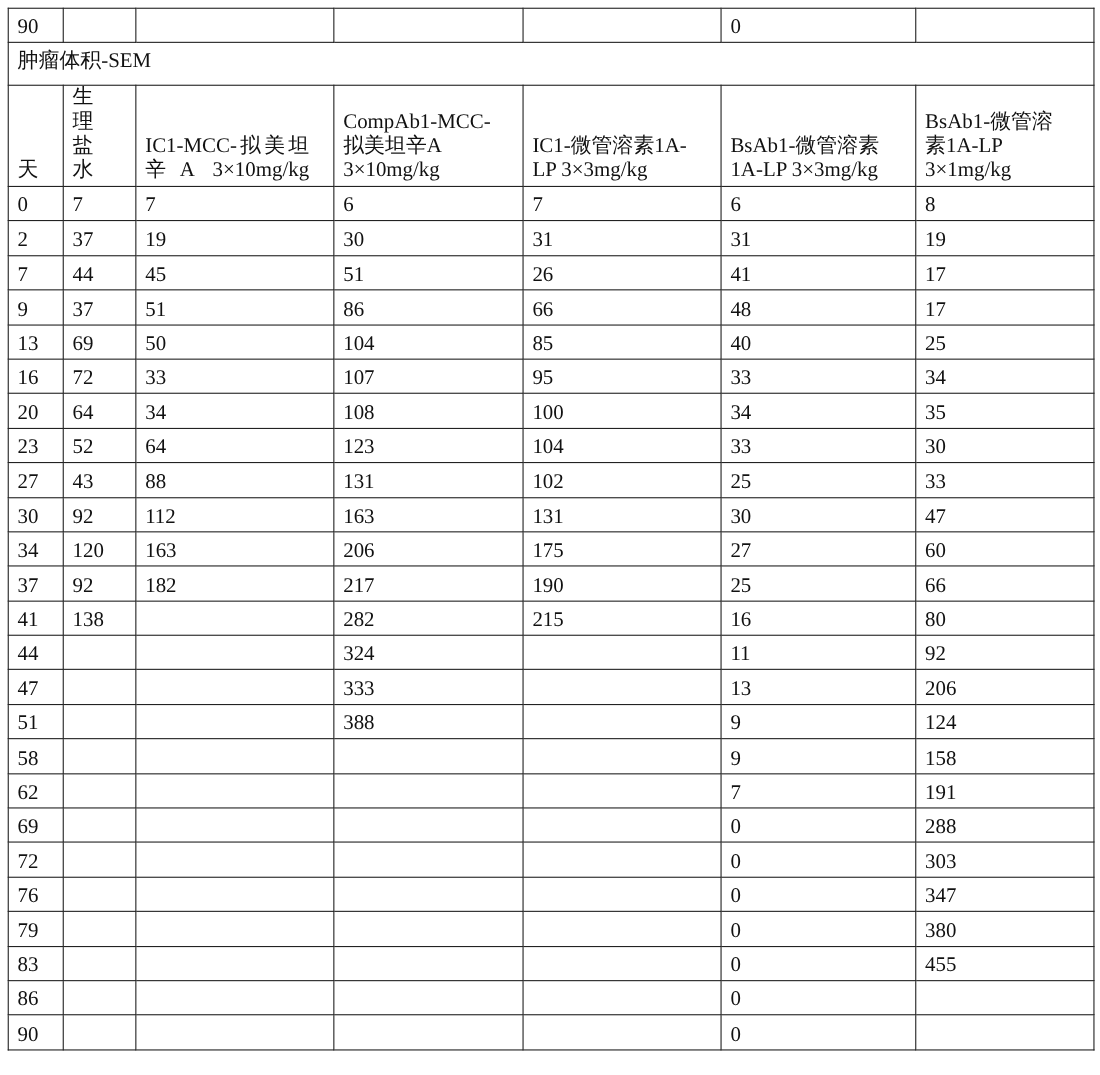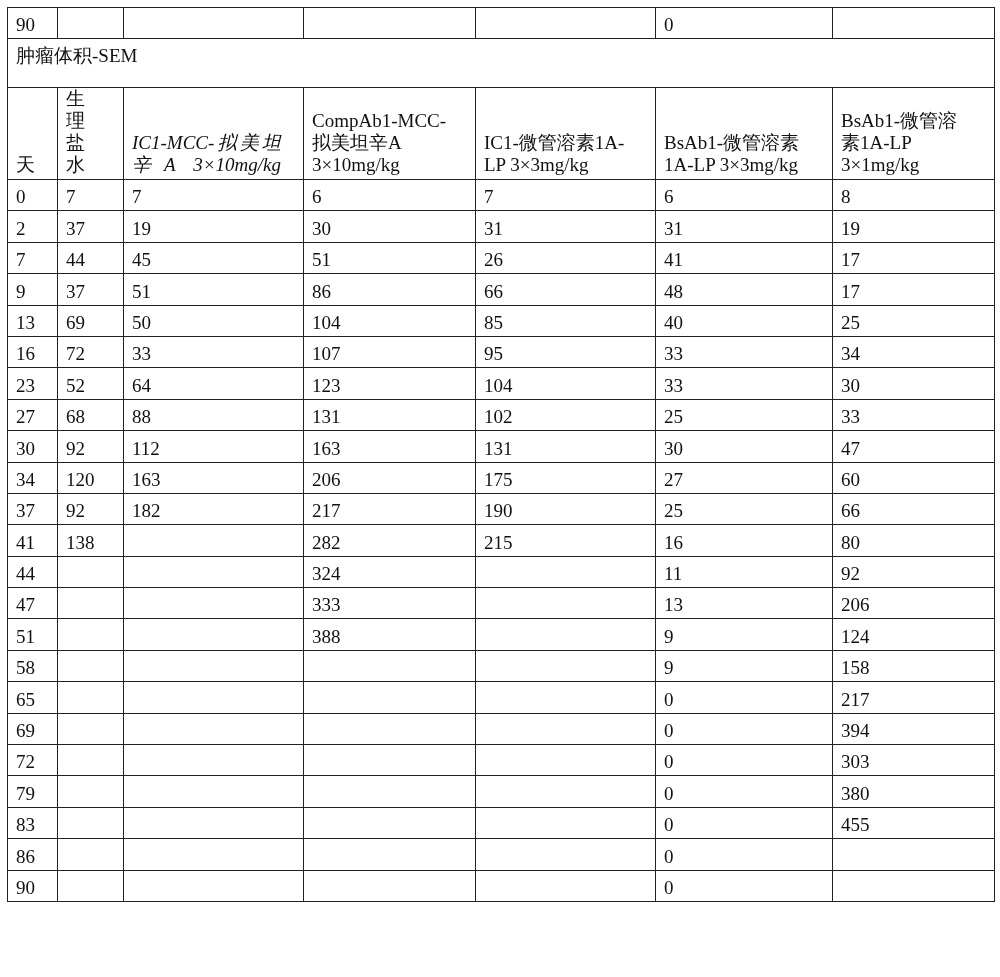--- a/index.html
+++ b/index.html
@@ -4,23 +4,23 @@
 <style>
   html, body { margin: 0; padding: 0; background: #ffffff; }
   body { width: 1000px; height: 977px; position: relative; overflow: hidden;
          font-family: "Liberation Serif", "DejaVu Serif", serif; color: #111; }
   table { position: absolute; left: 7px; top: 7px; border-collapse: collapse;
           table-layout: fixed; width: 987px; }
   td { border: 1.5px solid #222; padding: 0 0 0 8px; font-size: 19px;
        line-height: 22px; vertical-align: bottom; overflow: hidden; white-space: nowrap; }
   tr.data td { height: 28.4px; padding-bottom: 2px; }
   tr.top td { height: 28px; padding-bottom: 2px; }
-  tr.title td { height: 28px; padding-bottom: 20px; }
+  tr.title td { height: 28px; padding-bottom: 10px; }
   tr.head td { height: 80px; white-space: normal; padding-bottom: 3px; padding-right: 22px; }
-  .hdr-justify { text-align: justify; text-align-last: justify; font-style: italic; }
+  .hdr-justify { text-align: justify; text-align-last: justify; }
 </style>
 </head>
 <body>
 
 <table>
   <colgroup>
     <col style="width:50px">
       <col style="width:66px">
       <col style="width:180px">
     <col style="width:172px">
@@ -100,31 +100,40 @@
       <tr class="data">
         <td>16</td>
         <td>72</td>
         <td>33</td>
         <td>107</td>
         <td>95</td>
         <td>33</td>
         <td>34</td>
       </tr>
       <tr class="data">
+        <td>20</td>
+        <td>64</td>
+        <td>34</td>
+        <td>108</td>
+        <td>100</td>
+        <td>34</td>
+        <td>35</td>
+      </tr>
+      <tr class="data">
         <td>23</td>
         <td>52</td>
         <td>64</td>
         <td>123</td>
         <td>104</td>
         <td>33</td>
         <td>30</td>
       </tr>
       <tr class="data">
         <td>27</td>
-        <td>68</td>
+        <td>43</td>
         <td>88</td>
         <td>131</td>
         <td>102</td>
         <td>25</td>
         <td>33</td>
       </tr>
       <tr class="data">
         <td>30</td>
         <td>92</td>
         <td>112</td>
@@ -190,45 +199,54 @@
       <tr class="data">
         <td>58</td>
         <td></td>
         <td></td>
         <td></td>
         <td></td>
         <td>9</td>
         <td>158</td>
       </tr>
       <tr class="data">
-        <td>65</td>
-        <td></td>
-        <td></td>
-        <td></td>
-        <td></td>
-        <td>0</td>
-        <td>217</td>
+        <td>62</td>
+        <td></td>
+        <td></td>
+        <td></td>
+        <td></td>
+        <td>7</td>
+        <td>191</td>
       </tr>
       <tr class="data">
         <td>69</td>
         <td></td>
         <td></td>
         <td></td>
         <td></td>
         <td>0</td>
-        <td>394</td>
+        <td>288</td>
       </tr>
       <tr class="data">
         <td>72</td>
         <td></td>
         <td></td>
         <td></td>
         <td></td>
         <td>0</td>
         <td>303</td>
+      </tr>
+      <tr class="data">
+        <td>76</td>
+        <td></td>
+        <td></td>
+        <td></td>
+        <td></td>
+        <td>0</td>
+        <td>347</td>
       </tr>
       <tr class="data">
         <td>79</td>
         <td></td>
         <td></td>
         <td></td>
         <td></td>
         <td>0</td>
         <td>380</td>
       </tr>

